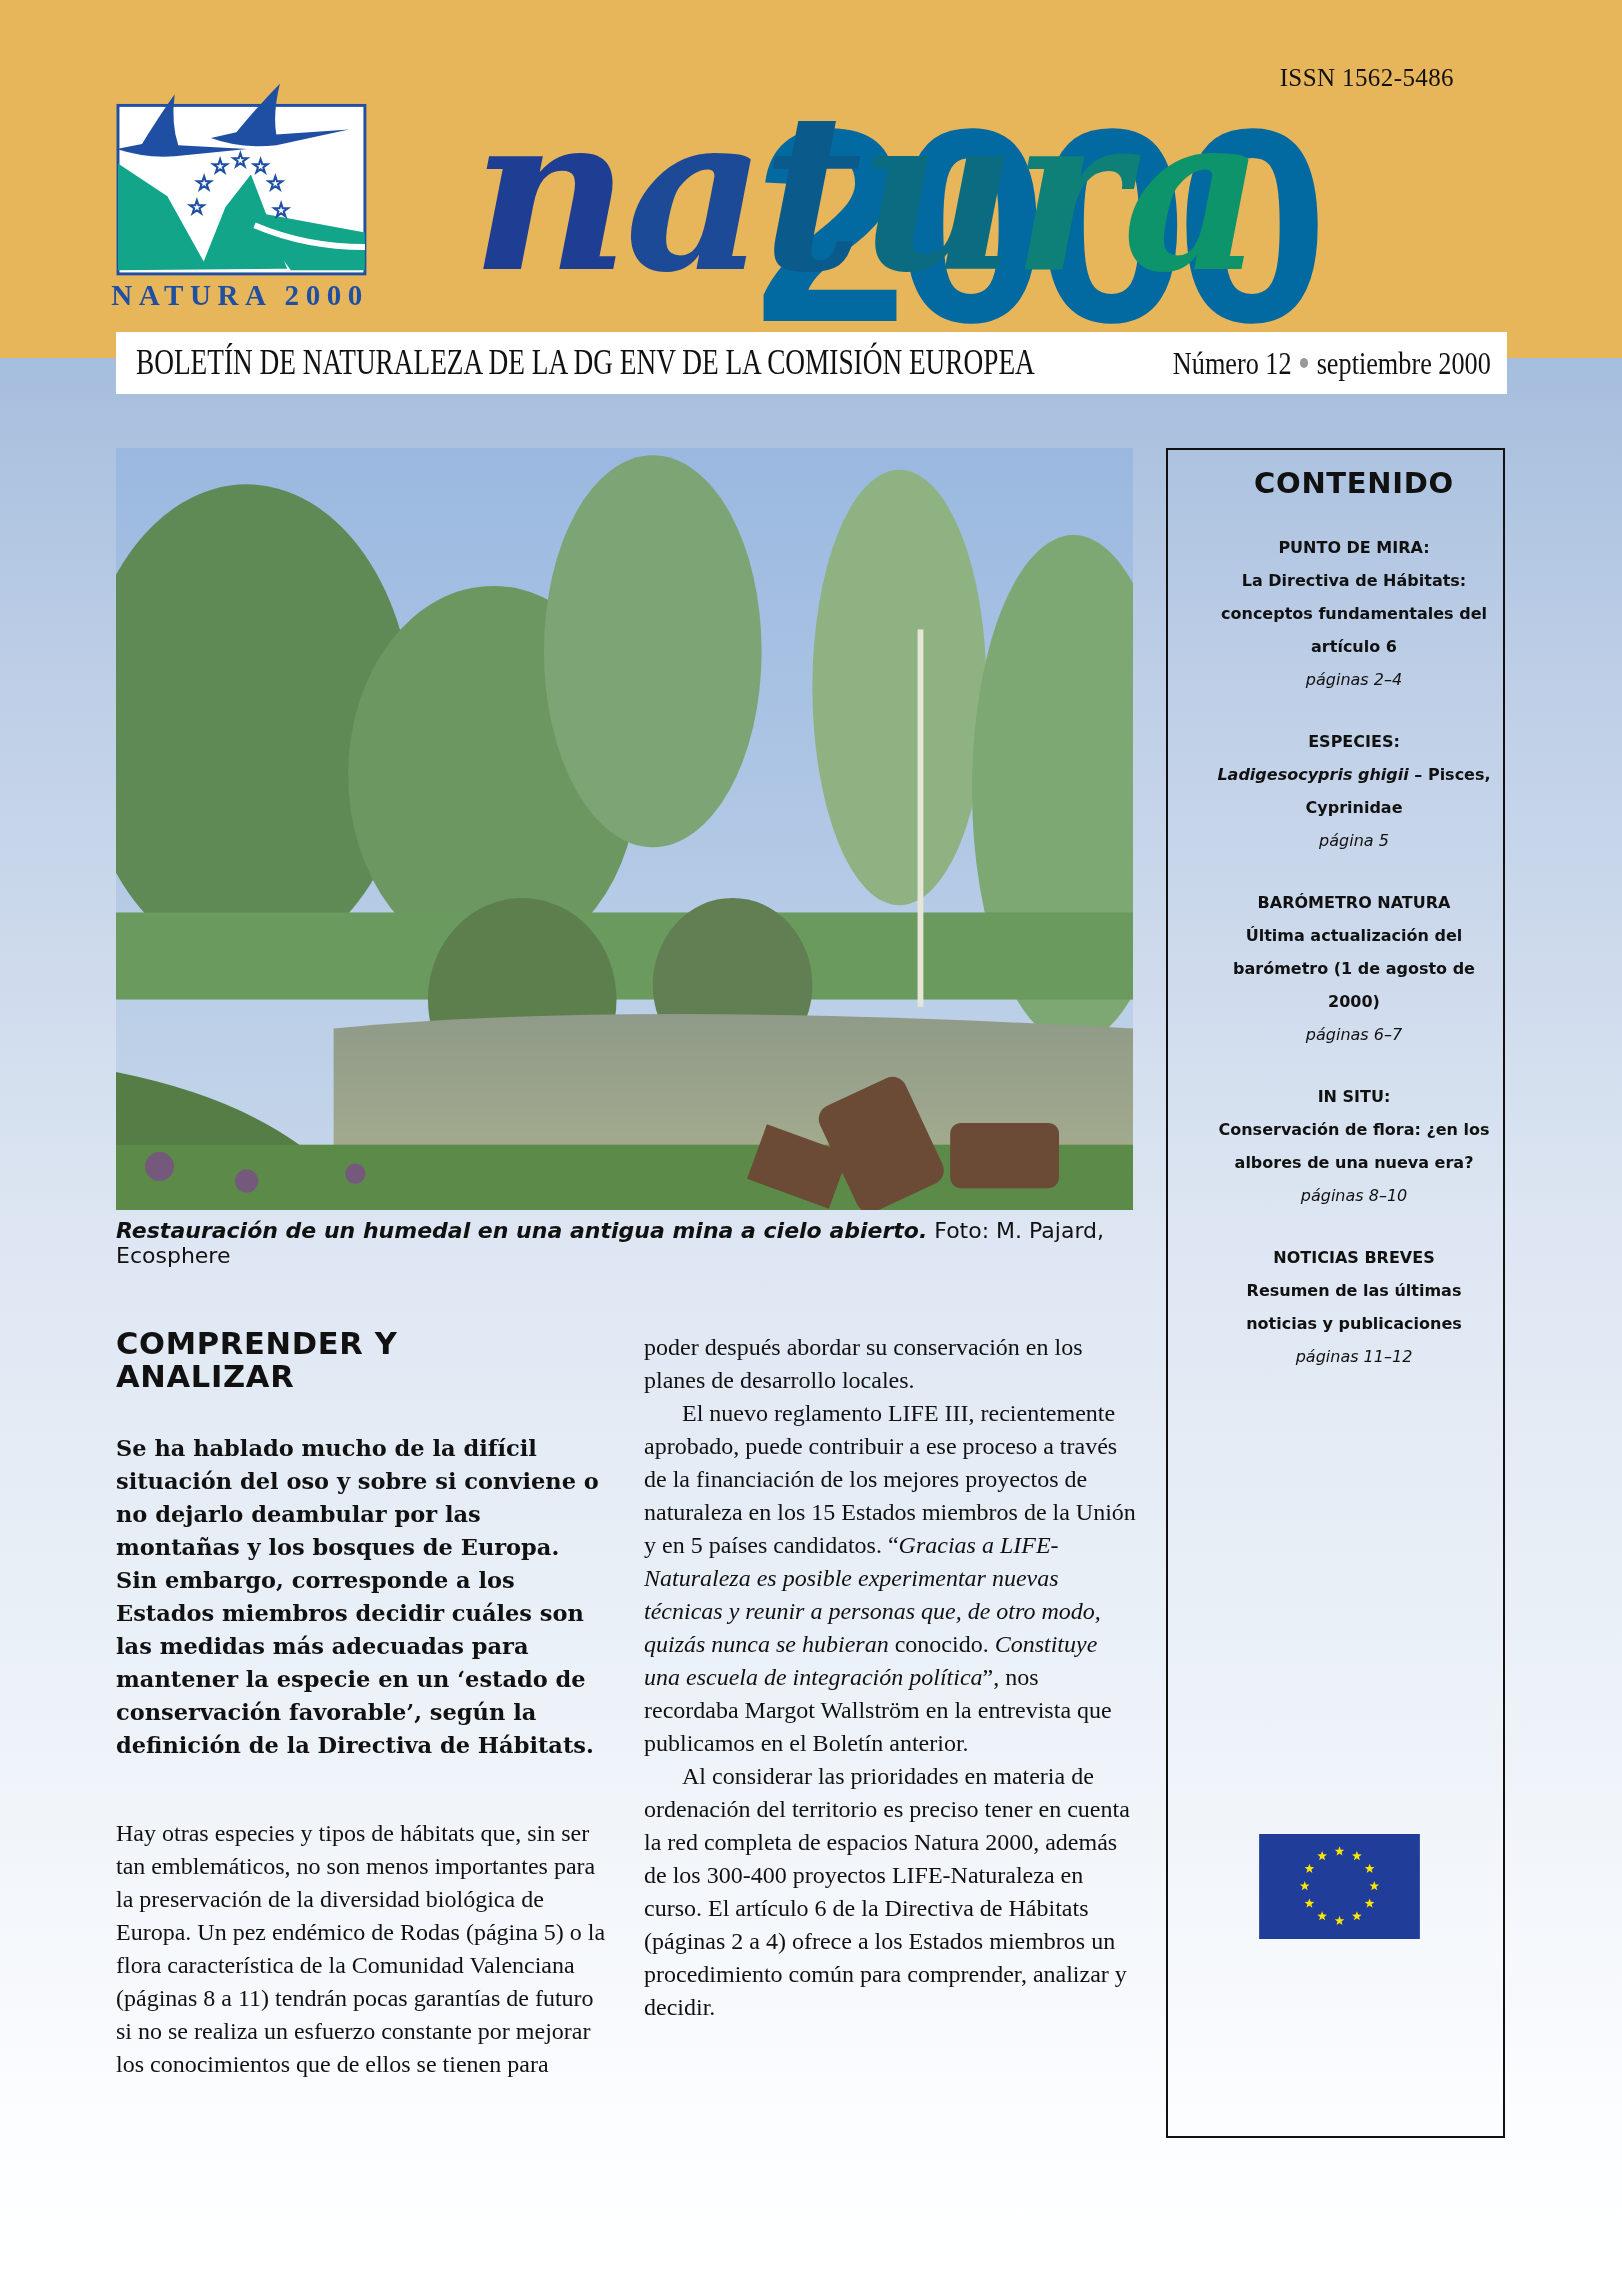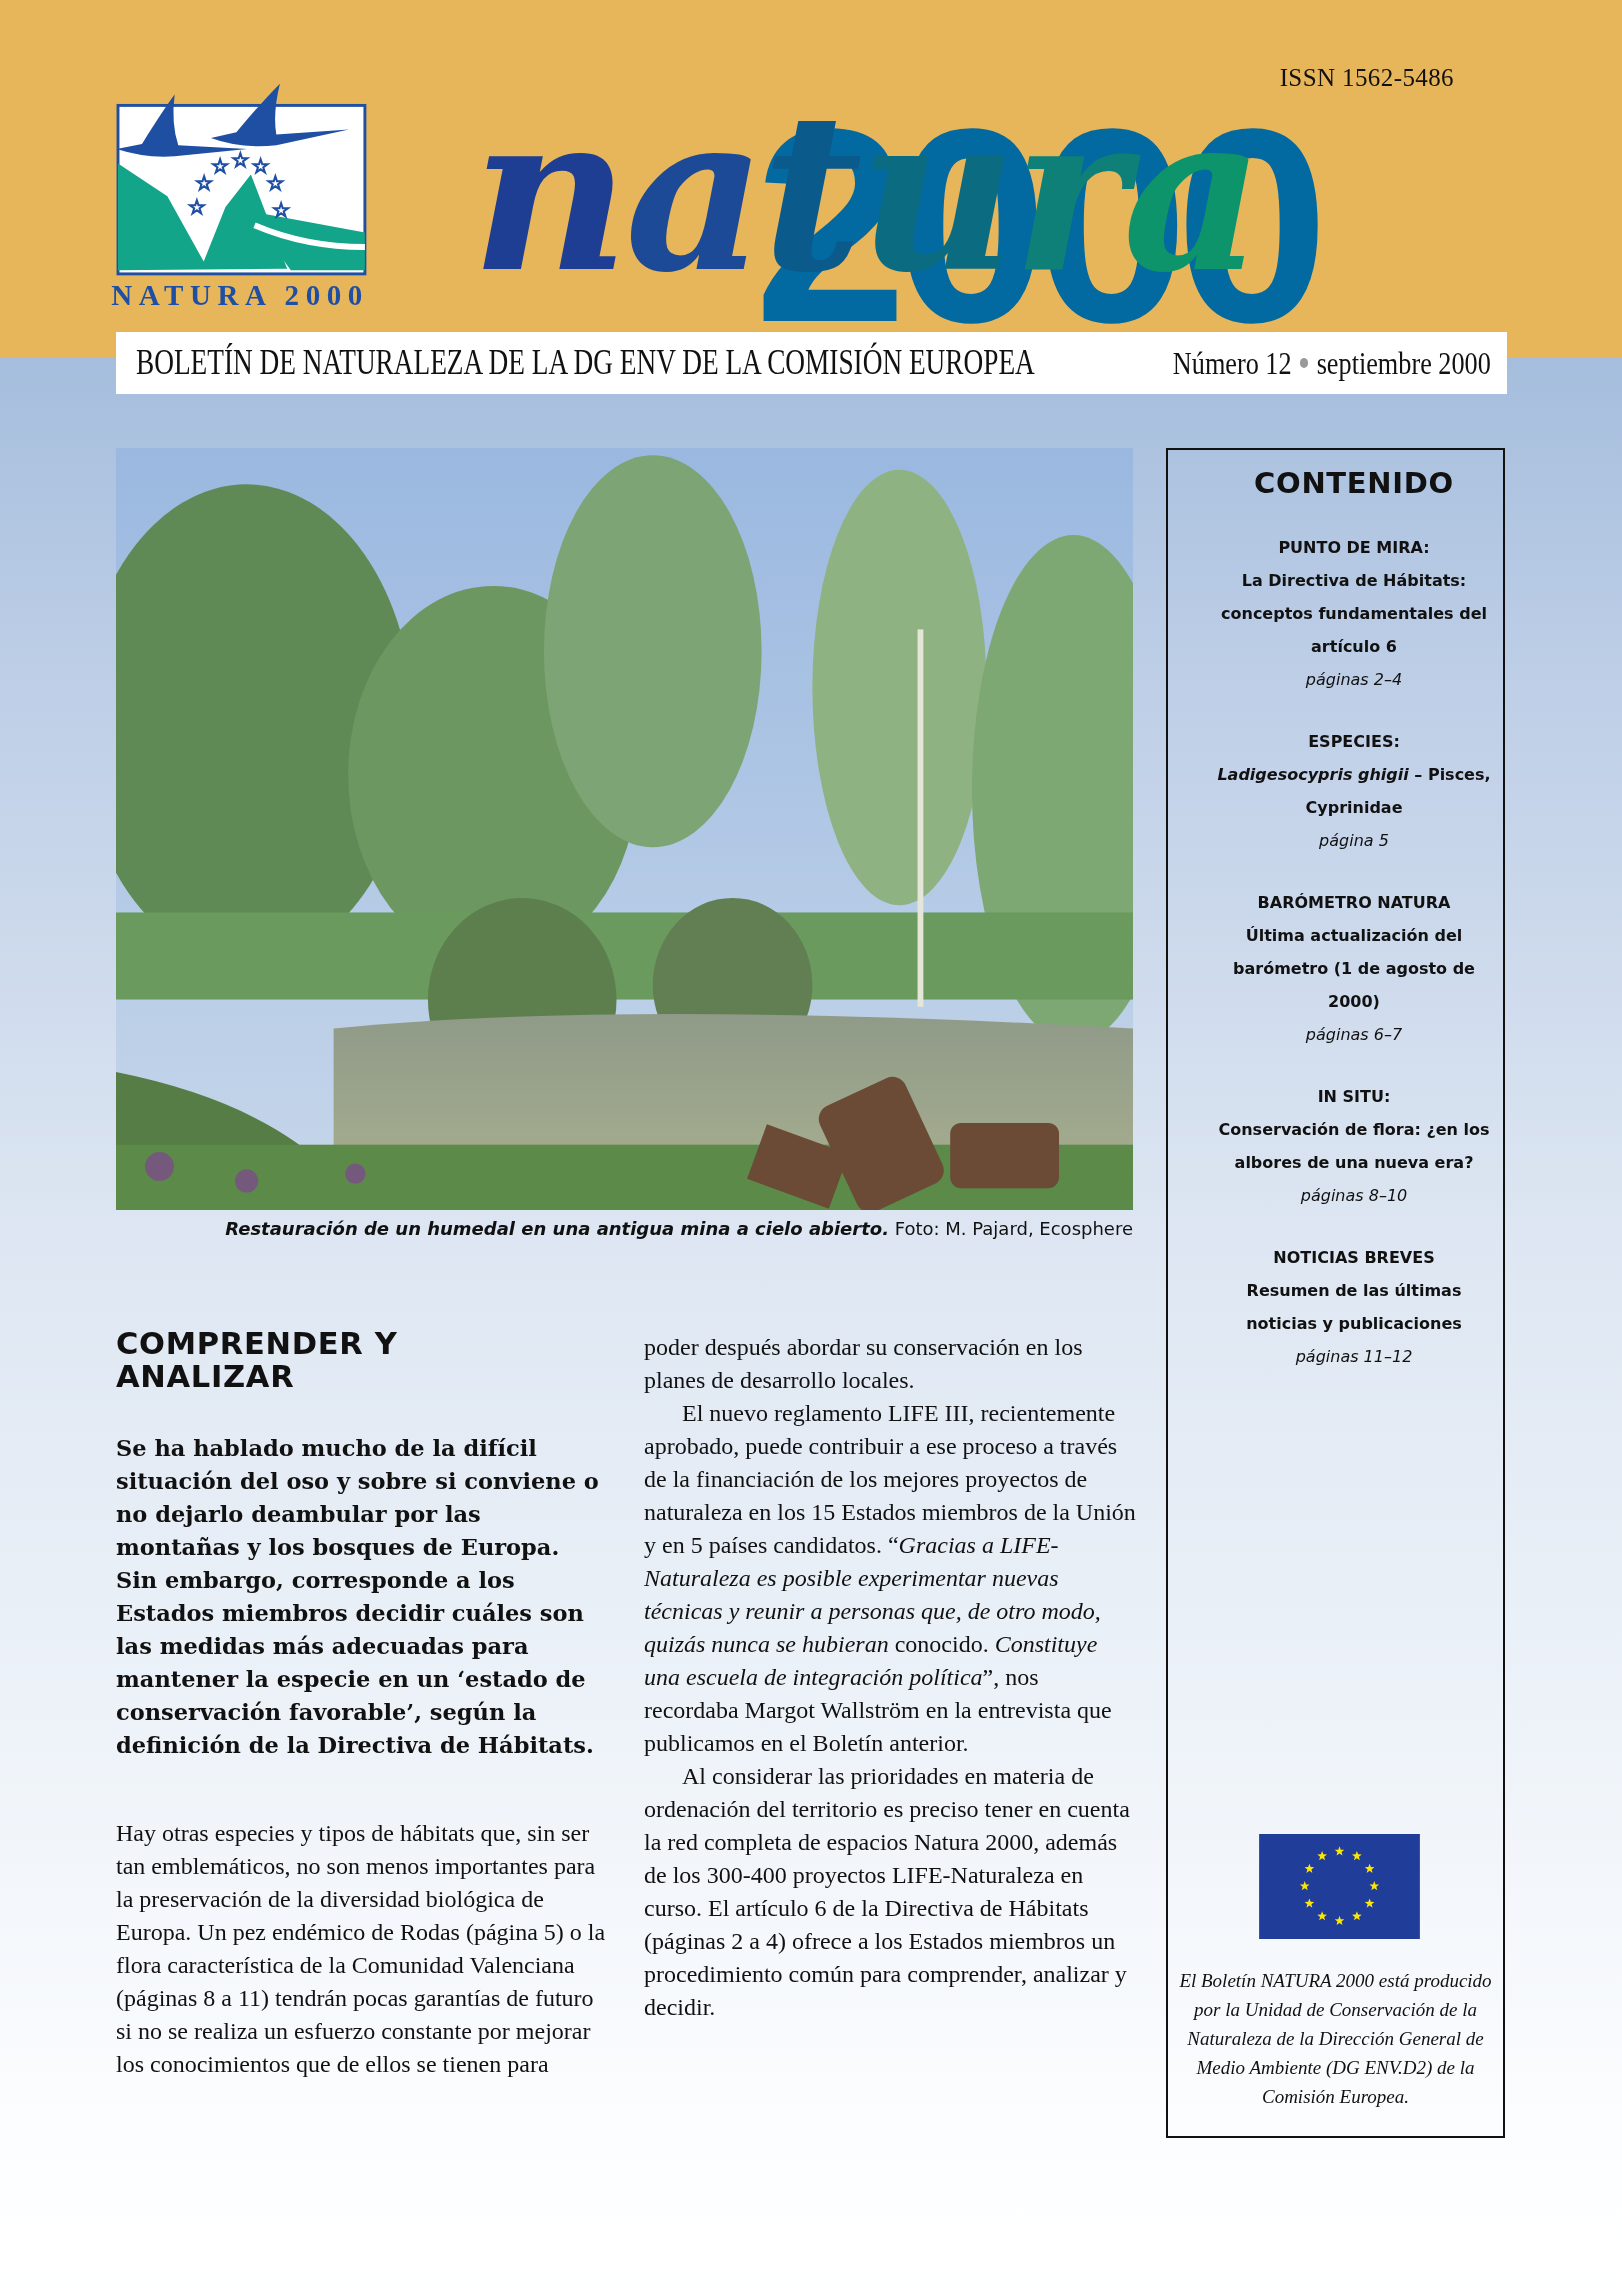--- a/index.html
+++ b/index.html
@@ -16,21 +16,21 @@
   #big2000 { left:754px; top:87px; font-family:"Liberation Sans", sans-serif; font-weight:bold; font-size:276px; line-height:1; color:#0369a1; letter-spacing:-13px; }
   #wordmark { left:471px; top:83px; font-family:"DejaVu Serif", serif; font-style:italic; font-weight:bold; font-size:218px; line-height:1; letter-spacing:-4.4px; }
   #wordmark span { display:inline-block; }
   #strapline { left:116px; top:332px; width:1391px; height:62px; background:#ffffff; display:flex; align-items:center; }
   #strap-title { margin-left:20.3px; font-family:"Liberation Serif", serif; font-size:35px; transform:scaleX(0.78); transform-origin:left center; white-space:nowrap; }
   #strap-issue { position:absolute; right:16px; font-size:32px; transform:scaleX(0.82); transform-origin:right center; white-space:nowrap; display:flex; align-items:center; gap:10.2px; }
   .dot { display:inline-block; width:10.2px; height:10.2px; border-radius:50%; background:#999; }
 
   
   #photo { left:116px; top:448px; width:1017px; height:762px; overflow:hidden; }
-  #caption { left:116px; top:1218px; width:1017px; text-align:right; font-family:"DejaVu Sans", sans-serif; font-size:18px; transform-origin:right; }
+  #caption { left:116px; top:1218px; width:1017px; text-align:left; font-family:"DejaVu Sans", sans-serif; font-size:22px; transform-origin:right; }
   #caption i { font-weight:bold; }
 
   
   #toc { left:1166px; top:448px; width:339px; height:1690px; border:2.9px solid #111; box-sizing:border-box; text-align:center; font-family:"DejaVu Sans", sans-serif;padding-left:37px; }
   #toc h2 { margin:16px 0 30.5px; font-size:29px; letter-spacing:0.7px; }
   .toc-item { margin:0 4.4px 29px; font-size:16px; line-height:33px; font-weight:bold; }
   .toc-item .pg { font-weight:normal; font-style:italic; display:block; }
   .toc-item .sp { font-style:italic; }
   #eu-flag { position:absolute; left:91px; top:1384px; width:161px; height:105px; }
   #credit { position:absolute; left:7.3px; right:7.3px; top:1516px; font-family:"Liberation Serif", serif; font-style:italic; font-size:19px; line-height:29px; }
@@ -160,21 +160,20 @@
         <polygon points="152.6,89.0 154.3,93.6 159.2,93.8 155.4,96.9 156.7,101.7 152.6,98.9 148.5,101.7 149.8,96.9 145.9,93.8 150.8,93.6"></polygon>
         <polygon points="135.0,106.6 136.7,111.2 141.7,111.4 137.8,114.5 139.1,119.2 135.0,116.5 130.9,119.2 132.2,114.5 128.3,111.4 133.3,111.2"></polygon>
         <polygon points="111.0,113.0 112.7,117.6 117.7,117.8 113.8,120.9 115.1,125.7 111.0,122.9 106.9,125.7 108.2,120.9 104.3,117.8 109.3,117.6"></polygon>
         <polygon points="87.0,106.6 88.7,111.2 93.7,111.4 89.8,114.5 91.1,119.2 87.0,116.5 82.9,119.2 84.2,114.5 80.3,111.4 85.3,111.2"></polygon>
         <polygon points="69.4,89.0 71.2,93.6 76.1,93.8 72.2,96.9 73.5,101.7 69.4,98.9 65.3,101.7 66.6,96.9 62.8,93.8 67.7,93.6"></polygon>
         <polygon points="63.0,65.0 64.7,69.6 69.7,69.8 65.8,72.9 67.1,77.7 63.0,74.9 58.9,77.7 60.2,72.9 56.3,69.8 61.3,69.6"></polygon>
         <polygon points="69.4,41.0 71.2,45.6 76.1,45.8 72.2,48.9 73.5,53.7 69.4,50.9 65.3,53.7 66.6,48.9 62.8,45.8 67.7,45.6"></polygon>
         <polygon points="87.0,23.4 88.7,28.1 93.7,28.3 89.8,31.3 91.1,36.1 87.0,33.4 82.9,36.1 84.2,31.3 80.3,28.3 85.3,28.1"></polygon>
       </g>
   </svg>
-  <div id="credit">El Boletín NATURA 2000 está producido por la Unidad de Conservación de la Naturaleza de la Dirección General de Medio Ambiente (DG ENV.D2) de la Comisión Europea.</div>
 </div>
 
 <div id="article-title" class="abs">
   <div>COMPRENDER Y</div>
   <div>ANALIZAR</div>
 </div>
 <div id="lead" class="abs">Se ha hablado mucho de la difícil situación del oso y sobre si conviene o no dejarlo deambular por las montañas y los bosques de Europa. Sin embargo, corresponde a los Estados miembros decidir cuáles son las medidas más adecuadas para mantener la especie en un ‘estado de conservación favorable’, según la definición de la Directiva de Hábitats.</div>
 <div id="col1b" class="abs col">Hay otras especies y tipos de hábitats que, sin ser tan emblemáticos, no son menos importantes para la preservación de la diversidad biológica de Europa. Un pez endémico de Rodas (página 5) o la flora característica de la Comunidad Valenciana (páginas 8 a 11) tendrán pocas garantías de futuro si no se realiza un esfuerzo constante por mejorar los conocimientos que de ellos se tienen para</div>
 <div id="col2" class="abs col">
   <p>poder después abordar su conservación en los planes de desarrollo locales.</p>

